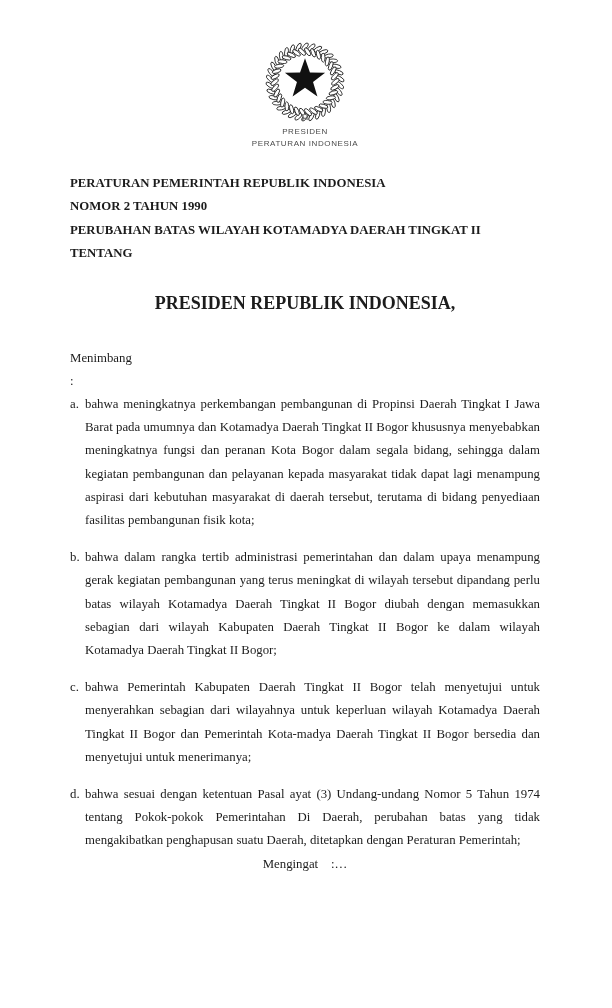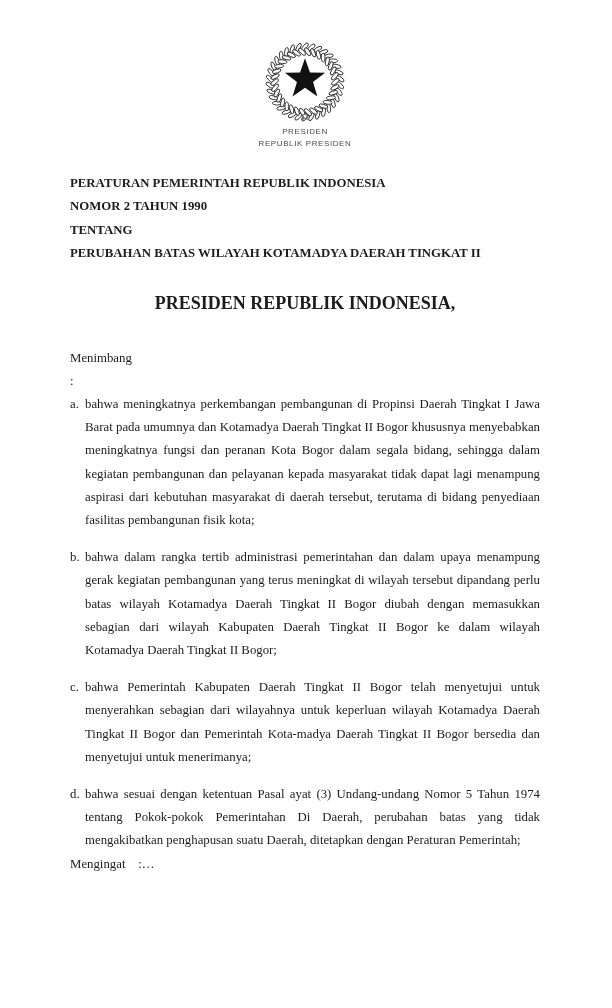--- a/index.html
+++ b/index.html
@@ -49,21 +49,21 @@
   }
   .clause-term{width:67px;flex:none;}
   .clause-colon{width:8px;flex:none;text-align:left;}
   .clause-items{flex:1;}
   .consider-item{display:flex;}
   .consider-item + .consider-item{margin-top:14px;}
   .item-marker{width:15px;flex:none;}
   .item-text{flex:1;text-align:justify;}
   .footer-line{
     margin-top:4px;
-    text-align:left;
+    text-align:center;
     font-size:12.8px;
     white-space:pre;
   }
 </style>
 </head>
 <body>
 
 <div class="page">
 
   <div class="emblem">
@@ -135,28 +135,28 @@
           <ellipse cx="50" cy="15.5" rx="2.1" ry="5.2" transform="rotate(312.05882352941177 50 50) rotate(-38 50 15.5)" fill="#ffffff" stroke="#111111" stroke-width="0.9"></ellipse>
           <ellipse cx="50" cy="15.5" rx="2.1" ry="5.2" transform="rotate(322.6470588235294 50 50) rotate(-38 50 15.5)" fill="#ffffff" stroke="#111111" stroke-width="0.9"></ellipse>
           <ellipse cx="50" cy="15.5" rx="2.1" ry="5.2" transform="rotate(333.2352941176471 50 50) rotate(-38 50 15.5)" fill="#ffffff" stroke="#111111" stroke-width="0.9"></ellipse>
           <ellipse cx="50" cy="15.5" rx="2.1" ry="5.2" transform="rotate(343.8235294117647 50 50) rotate(-38 50 15.5)" fill="#ffffff" stroke="#111111" stroke-width="0.9"></ellipse>
           <ellipse cx="50" cy="15.5" rx="2.1" ry="5.2" transform="rotate(354.4117647058824 50 50) rotate(-38 50 15.5)" fill="#ffffff" stroke="#111111" stroke-width="0.9"></ellipse>
         </g>
       <path fill="#111" d="M50,23 L55.64,39.23 L72.83,39.58 L59.13,49.97 L64.11,66.42 L50,56.6 L35.89,66.42 L40.87,49.97 L27.17,39.58 L44.36,39.23 Z"></path>
       <path fill="#fff" stroke="#111" stroke-width="0.8" d="M50,84.5 L51.06,87.54 L54.28,87.61 L51.71,89.56 L52.65,92.64 L50,90.8 L47.35,92.64 L48.29,89.56 L45.72,87.61 L48.94,87.54 Z"></path>
     </svg>
     <div class="emblem-label">PRESIDEN</div>
-    <div class="emblem-label">REPUBLIK PRESIDEN</div>
+    <div class="emblem-label">PERATURAN INDONESIA</div>
   </div>
 
   <div class="title-block">
     <div>PERATURAN PEMERINTAH REPUBLIK INDONESIA</div>
     <div>NOMOR 2 TAHUN 1990</div>
+    <div>PERUBAHAN BATAS WILAYAH KOTAMADYA DAERAH TINGKAT II</div>
     <div>TENTANG</div>
-    <div>PERUBAHAN BATAS WILAYAH KOTAMADYA DAERAH TINGKAT II</div>
   </div>
 
   <div class="salutation">PRESIDEN REPUBLIK INDONESIA,</div>
 
   <div class="clause">
     <div class="clause-term">Menimbang</div>
     <div class="clause-colon">:</div>
     <div class="clause-items">
 
       <div class="consider-item">

